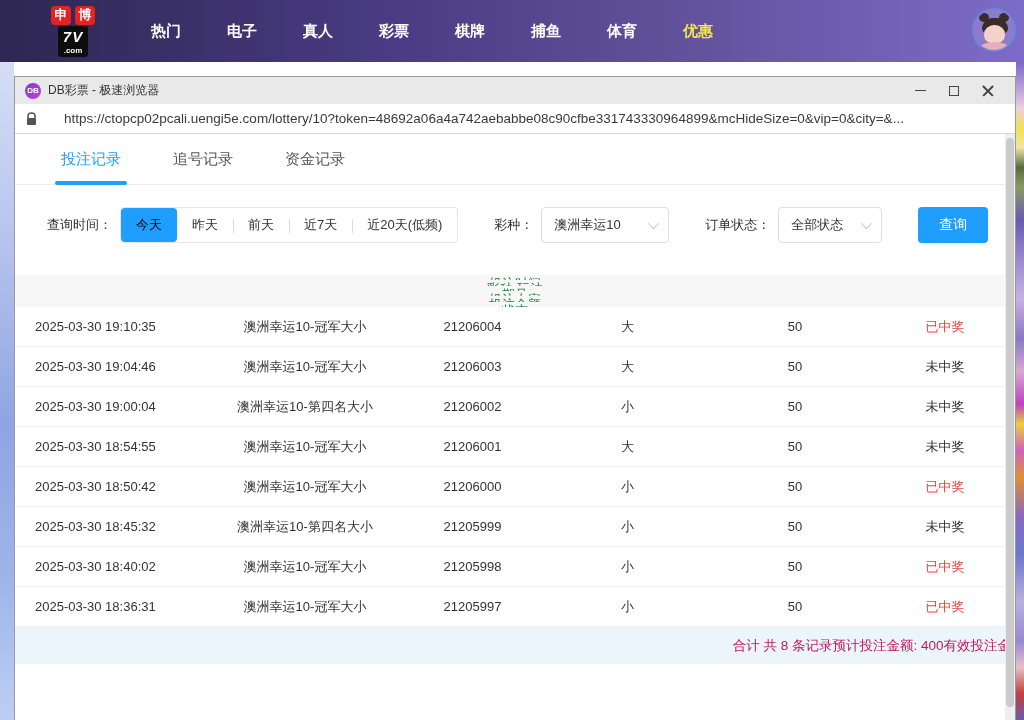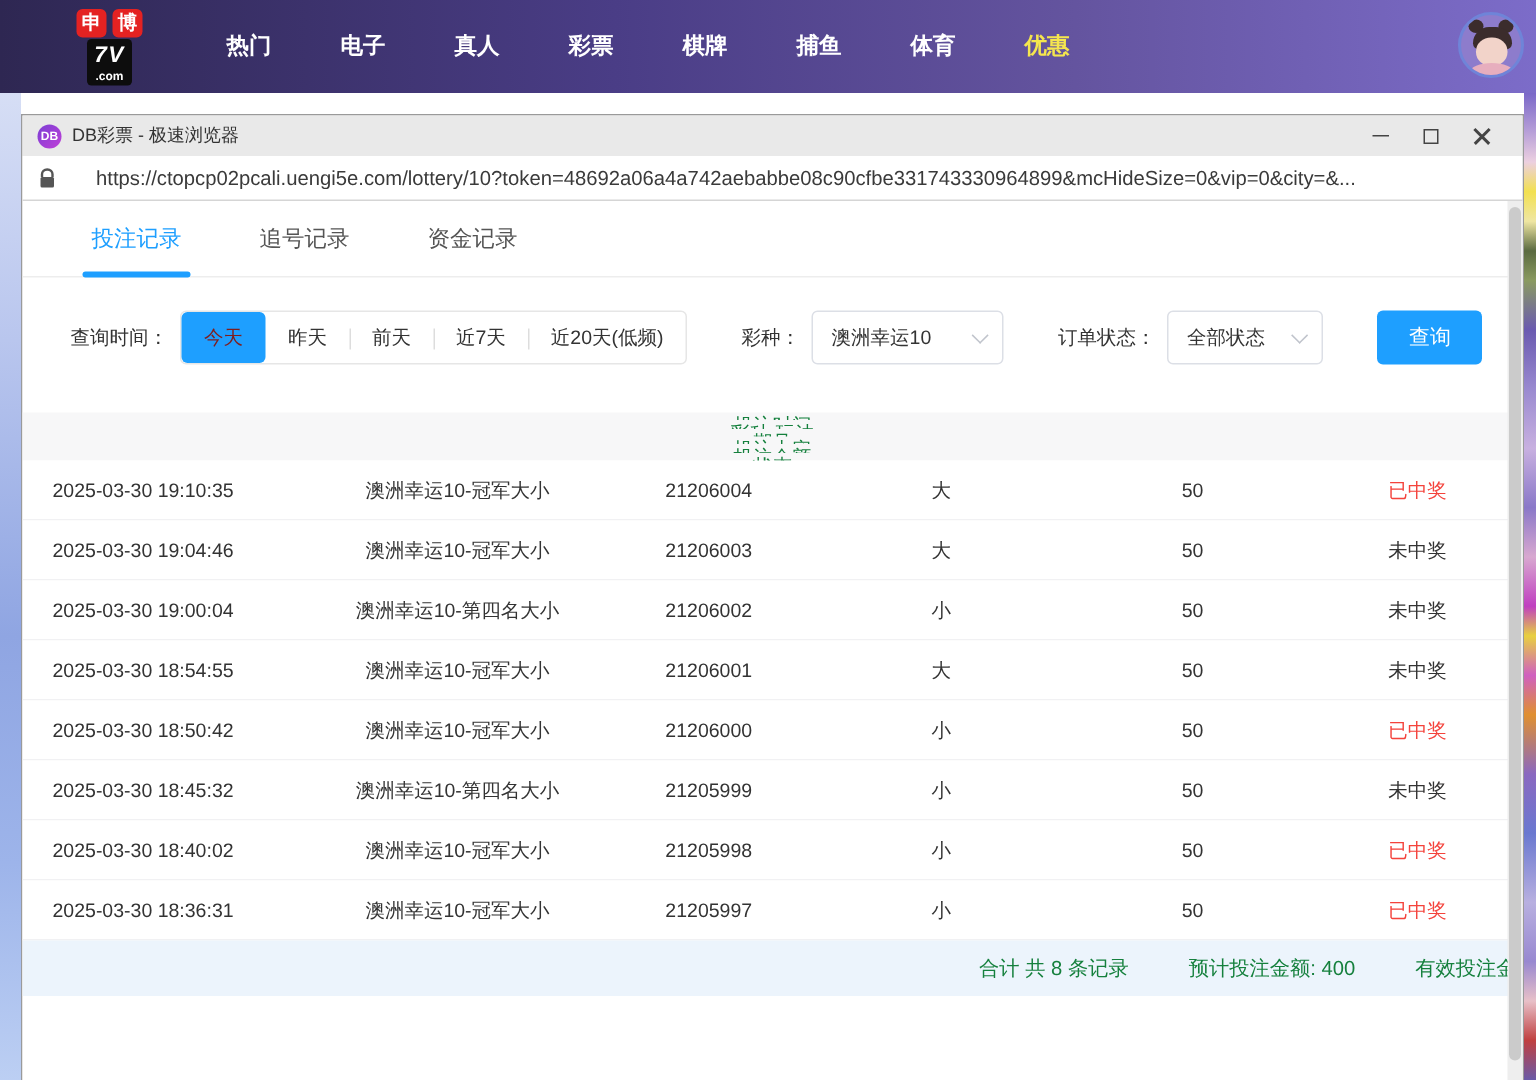--- a/index.html
+++ b/index.html
@@ -61,21 +61,21 @@
   .tabs { display:flex; gap:52px; padding:16px 0 0 46px; border-bottom:1px solid #ededed; }
   .tab { font-size:15px; color:#555; padding-bottom:15px; position:relative; cursor:pointer; }
   .tab.active { color:#1e9fff; }
   .tab.active::after { content:""; position:absolute; left:-6px; right:-6px; bottom:-1px; height:4px; border-radius:2px; background:#1e9fff; }
 
   
   .filterbar { margin:22px 0 0 32px; display:flex; align-items:center; font-size:13px; color:#333; height:36px; }
   .flabel { margin-right:8px; white-space:nowrap; }
   .seg { display:flex; border:1px solid #e6e6e6; border-radius:4px; height:36px; background:#fff; align-items:stretch; }
   .seg-btn { padding:0 15px; display:flex; align-items:center; color:#333; cursor:pointer; position:relative; white-space:nowrap; }
-  .seg-btn.active { background:#1e9fff; color:#7f1d1d; border-radius:4px; }
+  .seg-btn.active { background:#1e9fff; color:#000000; border-radius:4px; }
   .seg-btn.divided::before { content:""; position:absolute; left:0; top:11px; width:1px; height:14px; background:#ddd; }
   .ml36 { margin-left:36px; }
   .select { height:36px; border:1px solid #dcdfe6; border-radius:4px; background:#fff; display:flex;
     align-items:center; justify-content:space-between; padding:0 12px; cursor:pointer; }
   .select.w-lottery { width:128px; }
   .select.w-status { width:104px; }
   .select-value { color:#333; }
   .chev { width:8px; height:8px; border-right:1.5px solid #c0c4cc; border-bottom:1.5px solid #c0c4cc;
     transform:rotate(45deg) translateY(-2px); flex:none; margin-left:6px; }
   .search-btn { margin-left:36px; width:70px; height:36px; background:#1e9fff; border:none; border-radius:4px;
@@ -83,21 +83,21 @@
 
   
   .table { margin-top:32px; width:100%; font-size:13px; }
   .thead { display:flex; height:32px; align-items:center; background:#f7f7f8; color:#15803d;flex-direction:column; }
   .tr { display:flex; height:40px; align-items:center; border-bottom:1px solid #f1f1f3; color:#333; background:#fff; }
   .td,.th { text-align:center; overflow:hidden; white-space:nowrap; }
   .c1 { width:19%; } .c2 { width:20%; } .c3 { width:13.5%; } .c4 { width:17.5%; } .c5 { width:16%; } .c6 { width:14%; }
   .tleft { text-align:left; padding-left:20px; }
   .won { color:#f4433c; }
   .tfoot { height:37px; background:#ecf4fc; display:flex; align-items:center; justify-content:flex-end;
-    gap:40px; font-size:13.5px; color:#15803d; padding-right:4px; overflow:hidden; white-space:nowrap; }
+    font-size:13.5px; color:#be185d; padding-right:4px; overflow:hidden; white-space:nowrap; }
 
   
   .scrollbar { position:absolute; right:0; top:57px; bottom:0; width:10px; background:#eeeeee; cursor:pointer; }
   .scroll-thumb { position:absolute; left:1px; right:1px; top:4px; bottom:26px; background:#cbcbcb; border-radius:5px; }
 </style>
 </head>
 <body>
 
 <div class="screen">
 

